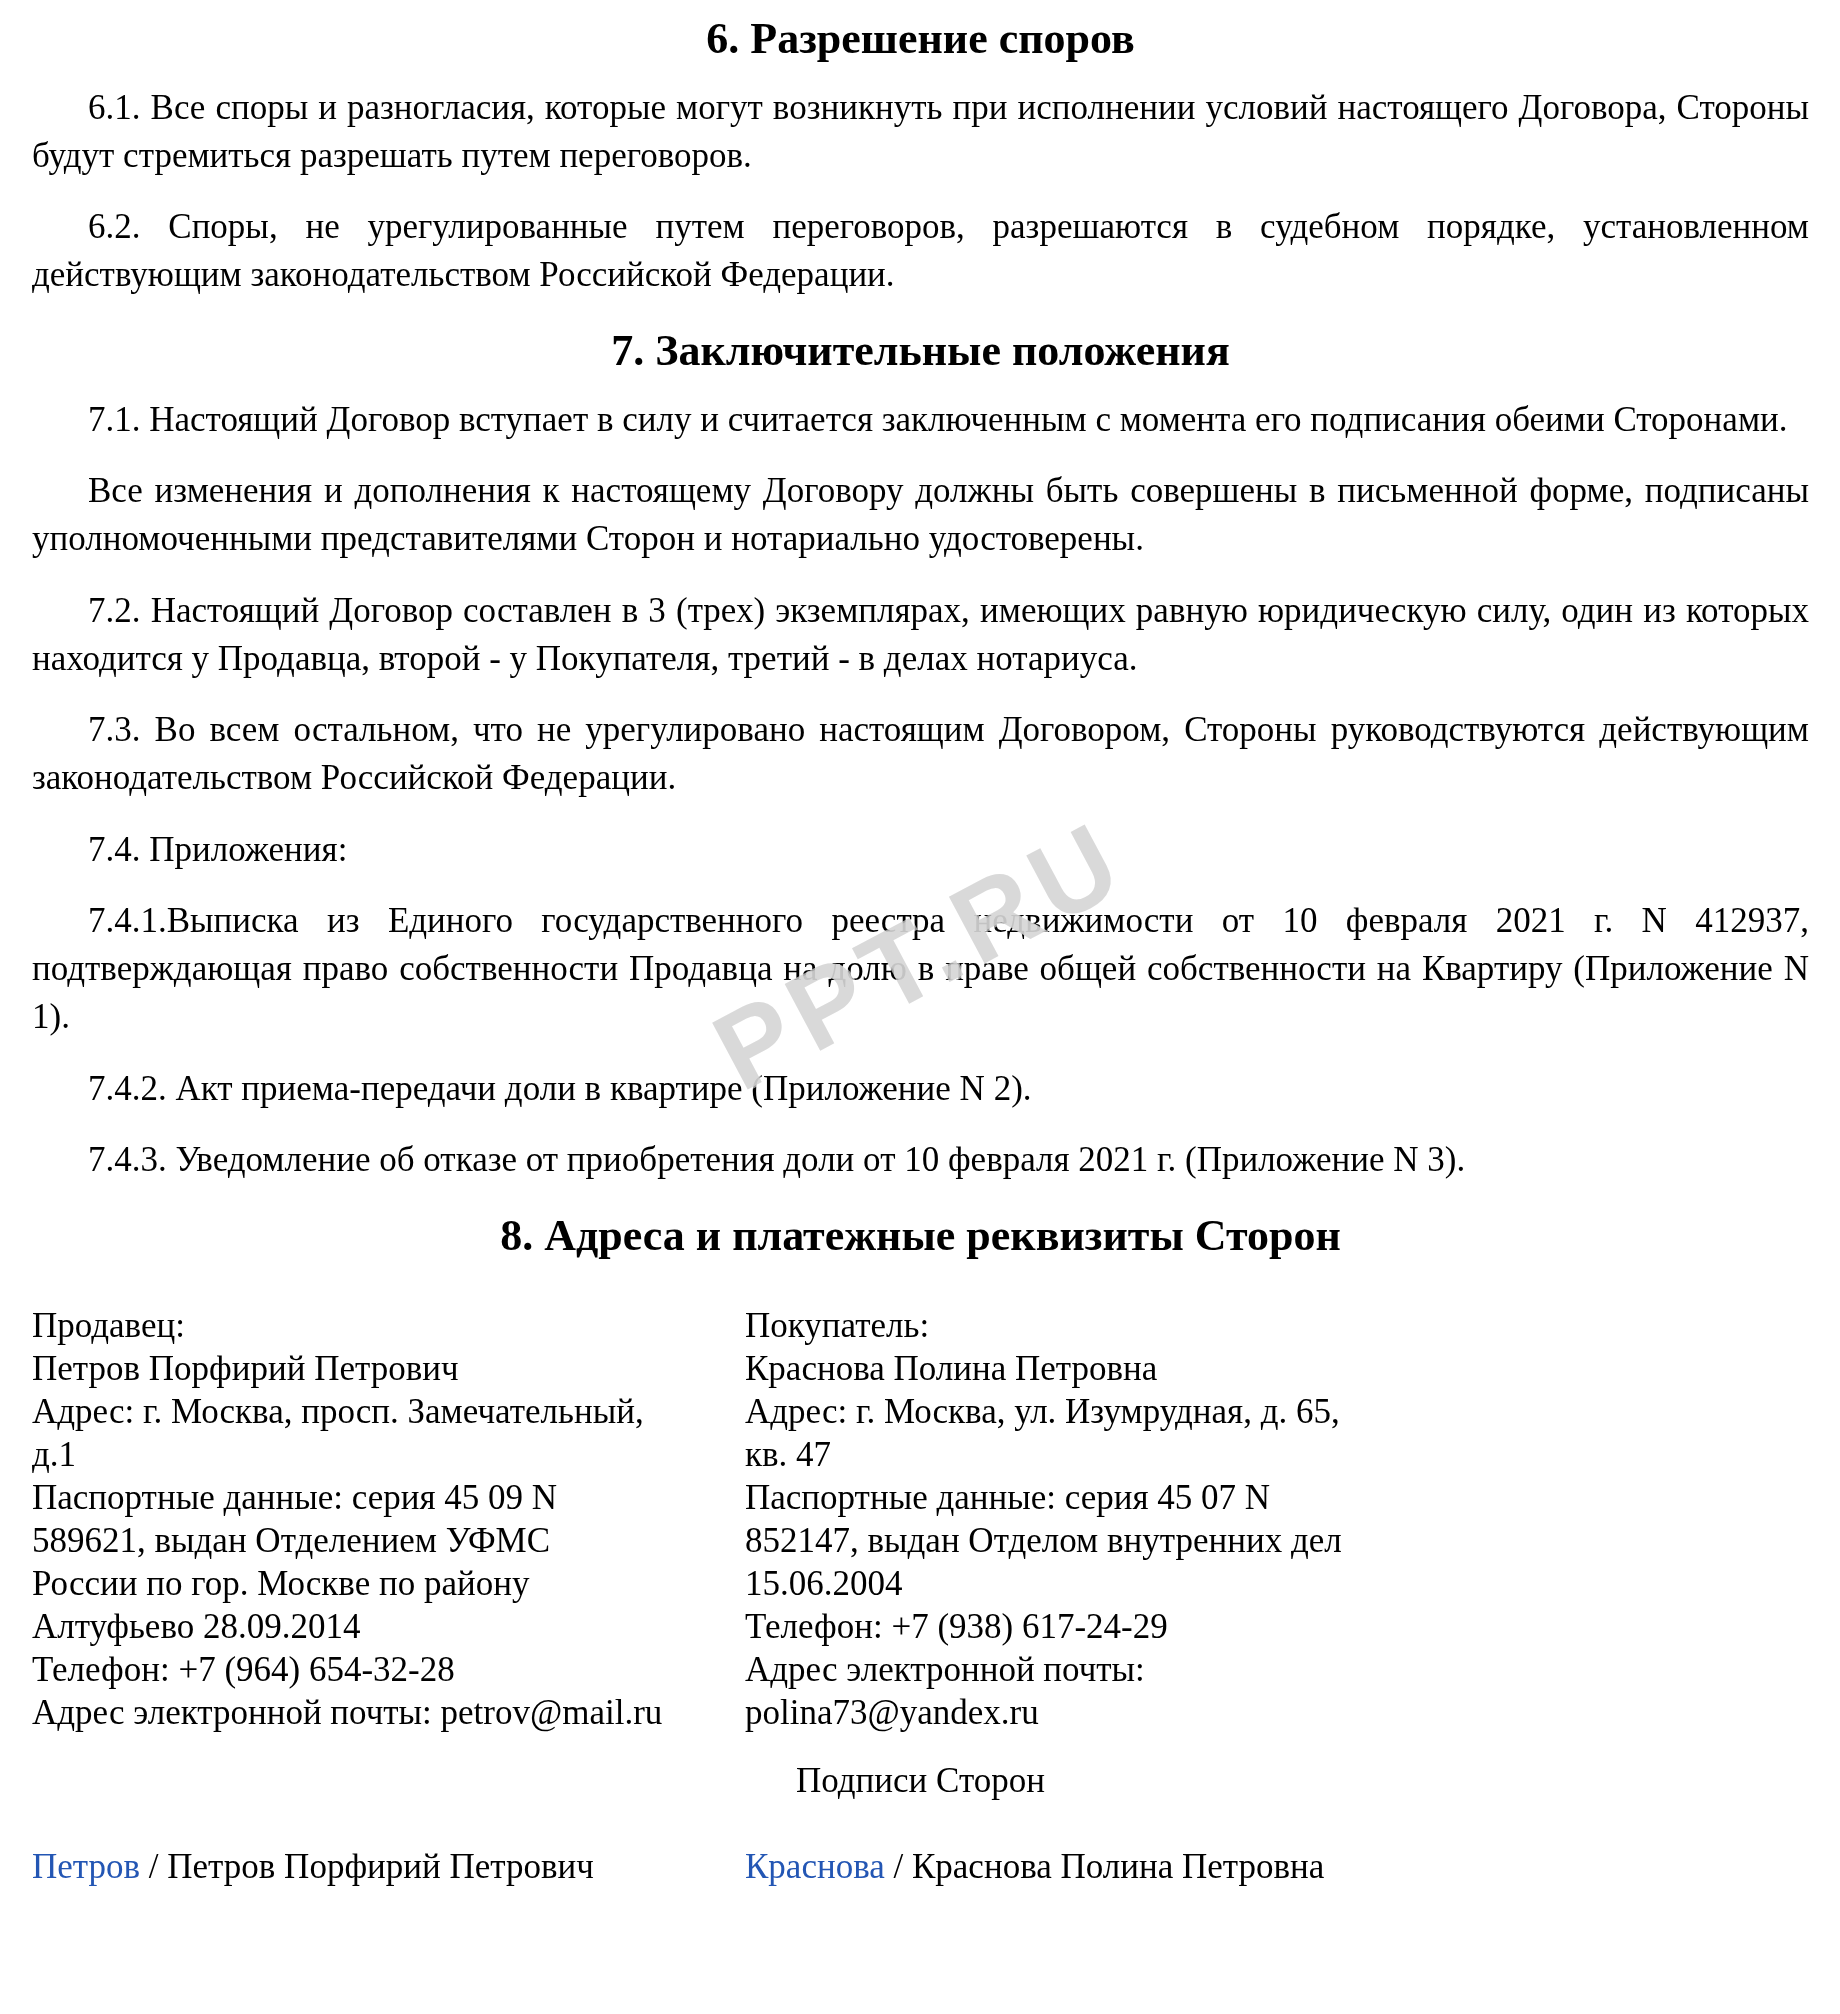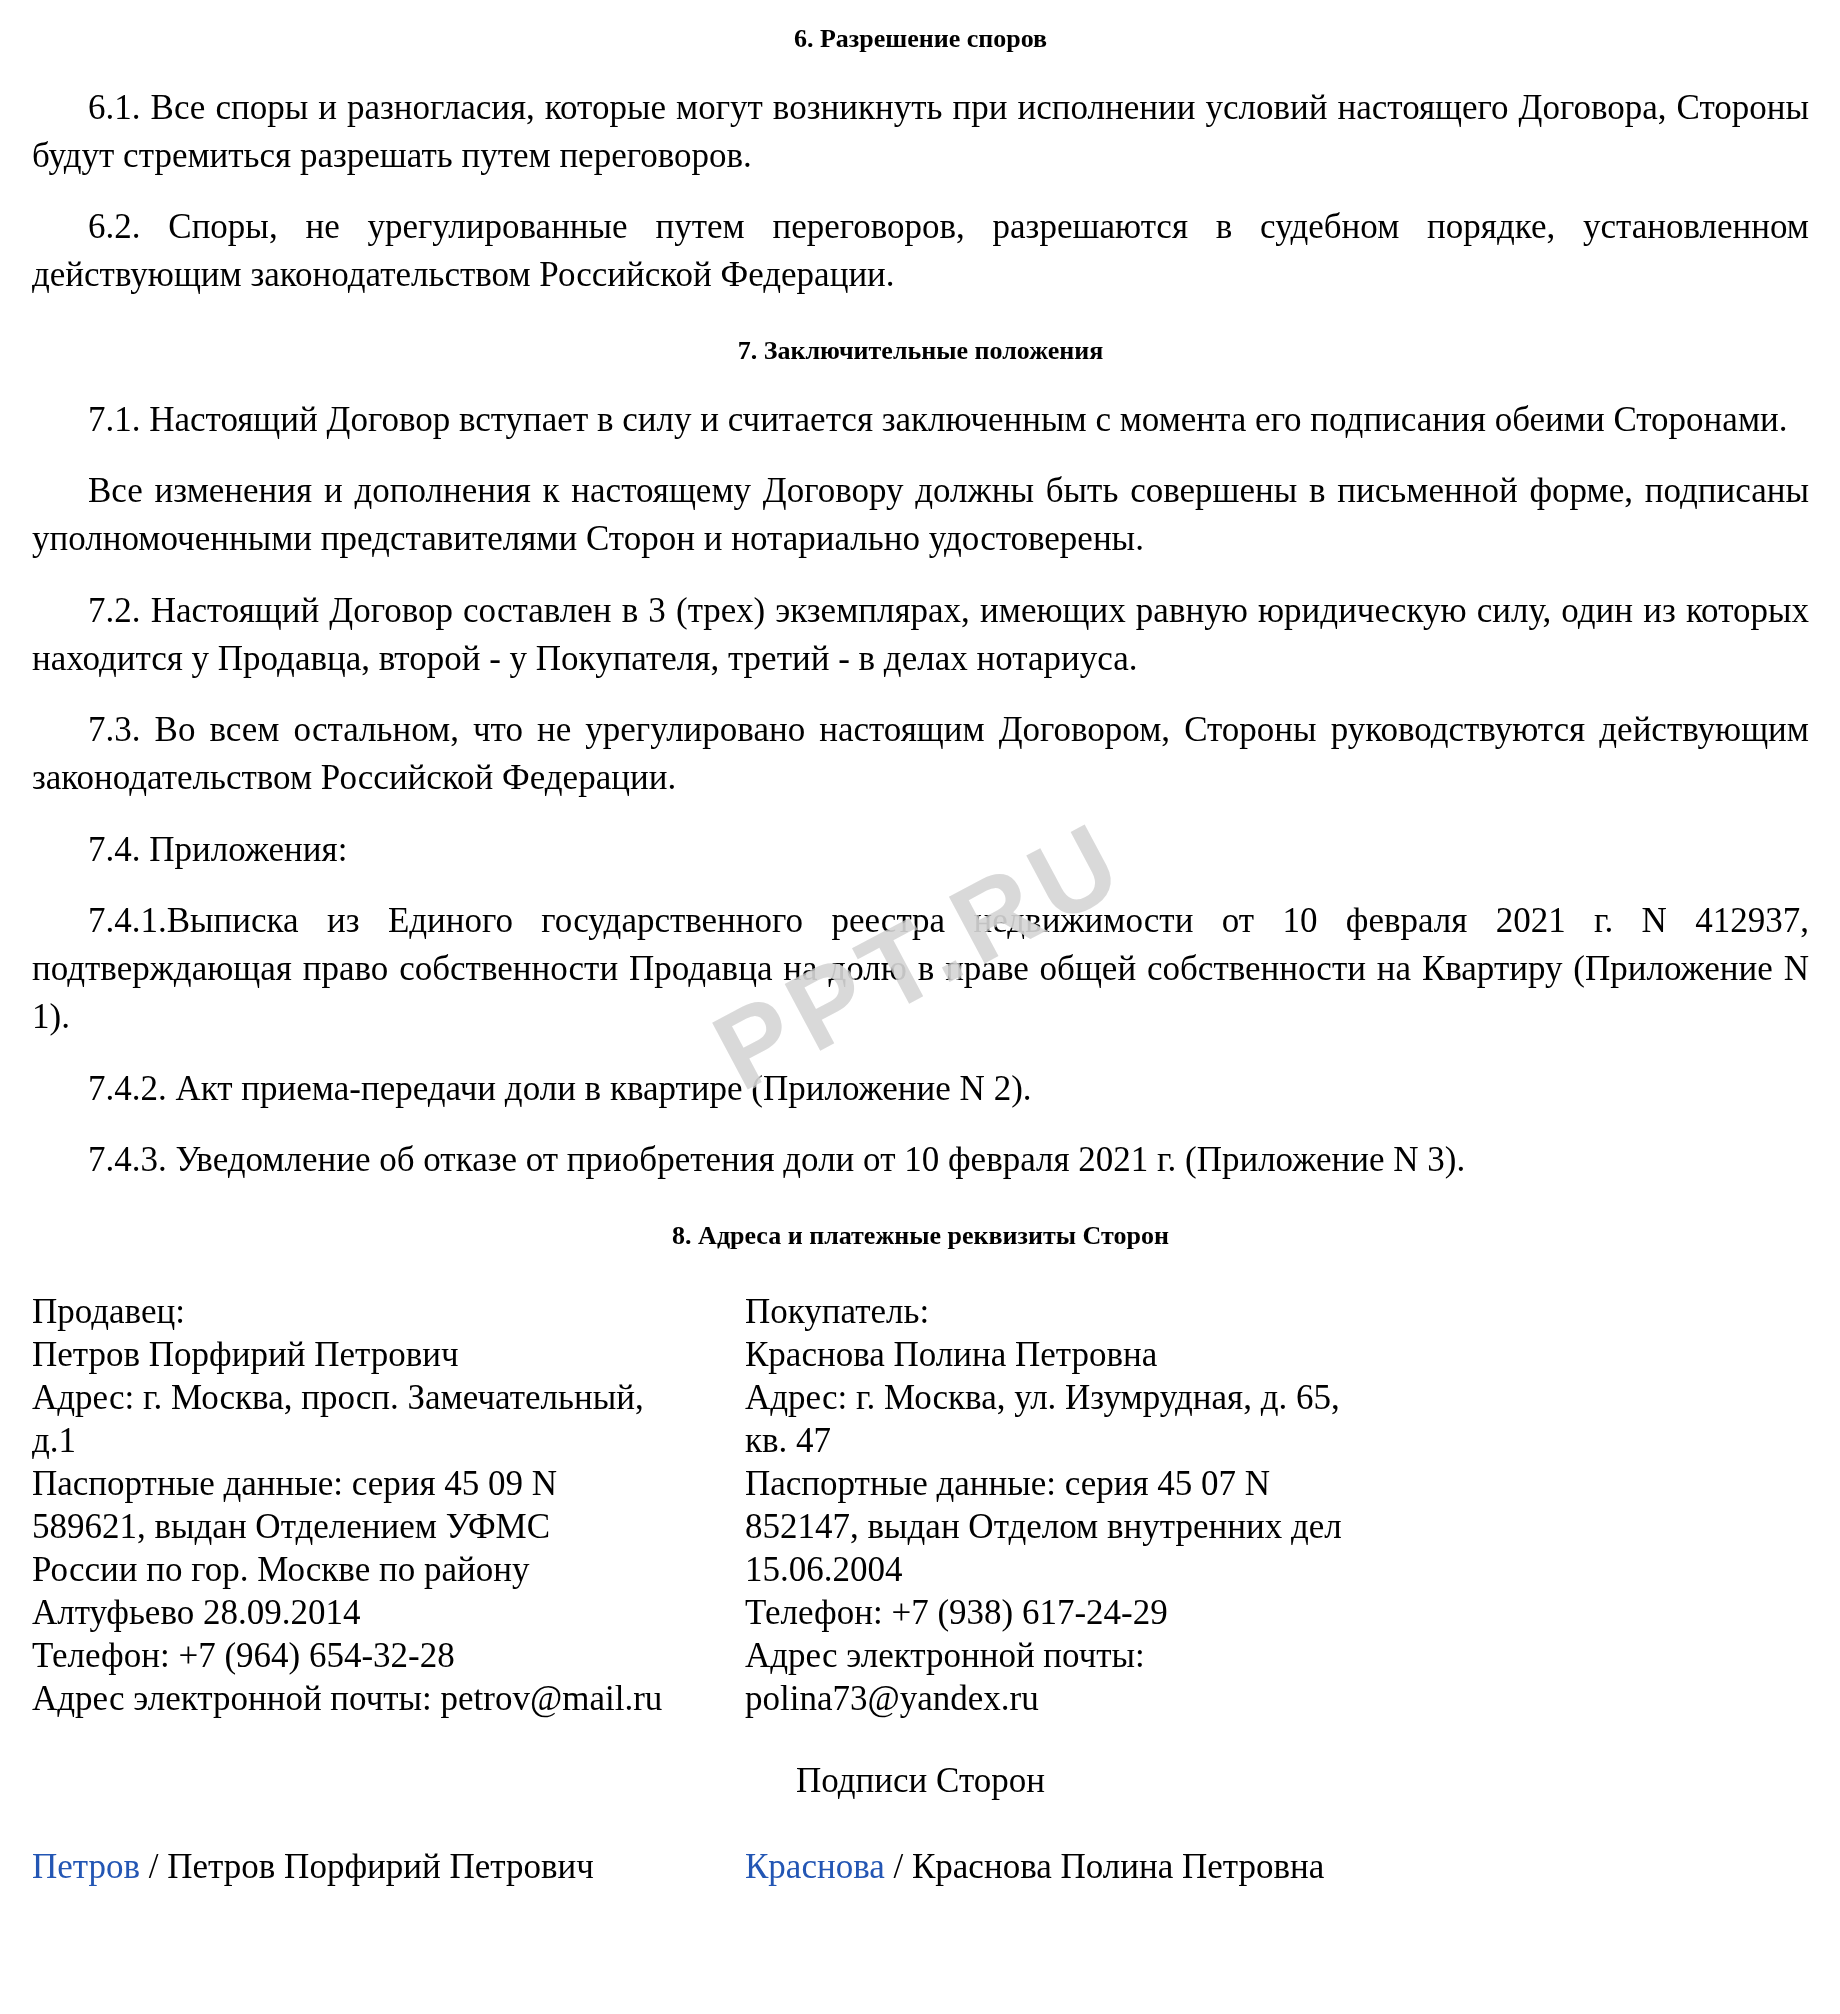--- a/index.html
+++ b/index.html
@@ -16,42 +16,42 @@
   }
   .doc {
     position: relative;
     width: 1841px;
     height: 2015px;
     padding: 11px 32px 0 32px;
     box-sizing: border-box;
     background: #ffffff;
   }
   .hd {
-    font-size: 26px;
+    font-size: 44px;
     font-weight: bold;
     text-align: center;
     margin: 31px 0 0 0;
     line-height: 42px;
   }
   .hd.first { margin-top: 7.2px; }
   .para {
     font-size: 35px;
     line-height: 48px;
     text-align: justify;
     text-indent: 56px;
     margin: 23.5px 0 0 0;
   }
   .cols {
     position: relative;
     margin-top: 33px;
     height: 470px;
     font-size: 35px;
     line-height: 43px;
   }
-  .col { position: absolute; top: 0; }
+  .col { position: absolute; top: 14px; }
   .col.seller { left: 0; width: 678px; }
   .col.buyer  { left: 713px; width: 688px; }
   .col-line { white-space: nowrap; }
   .sig-title {
     font-size: 35px;
     line-height: 41px;
     text-align: center;
   }
   .sig-row {
     position: relative;

